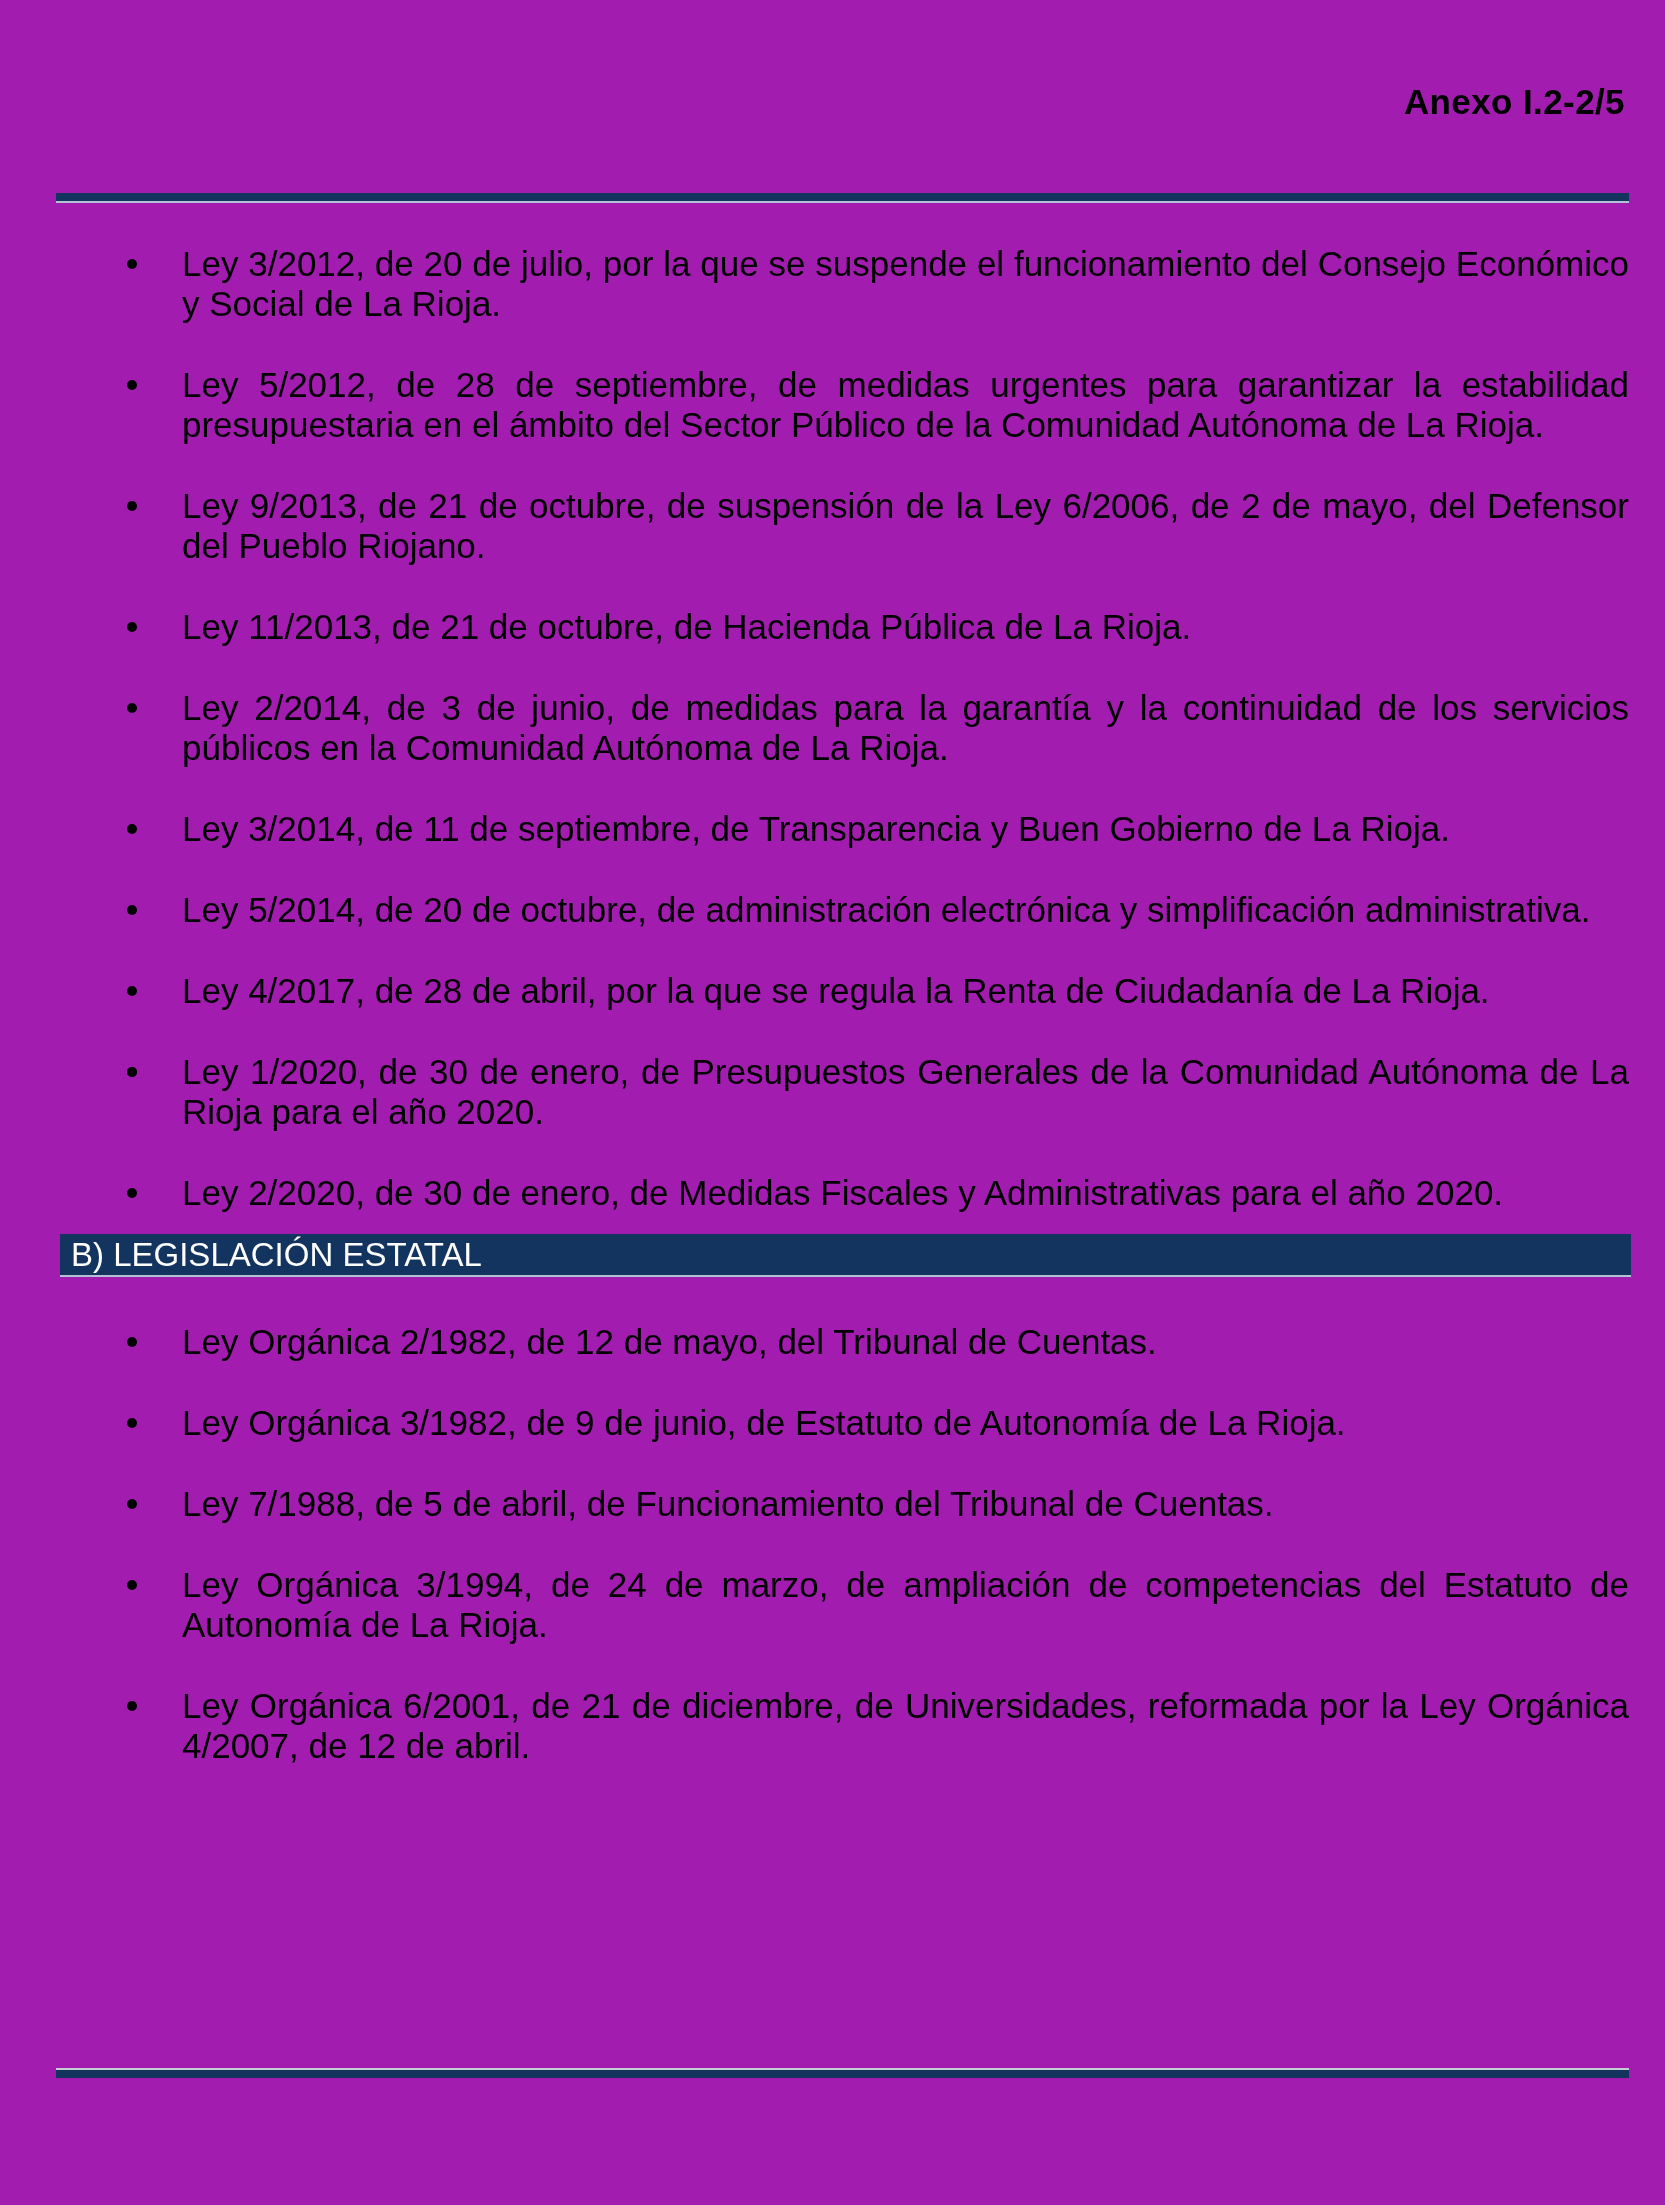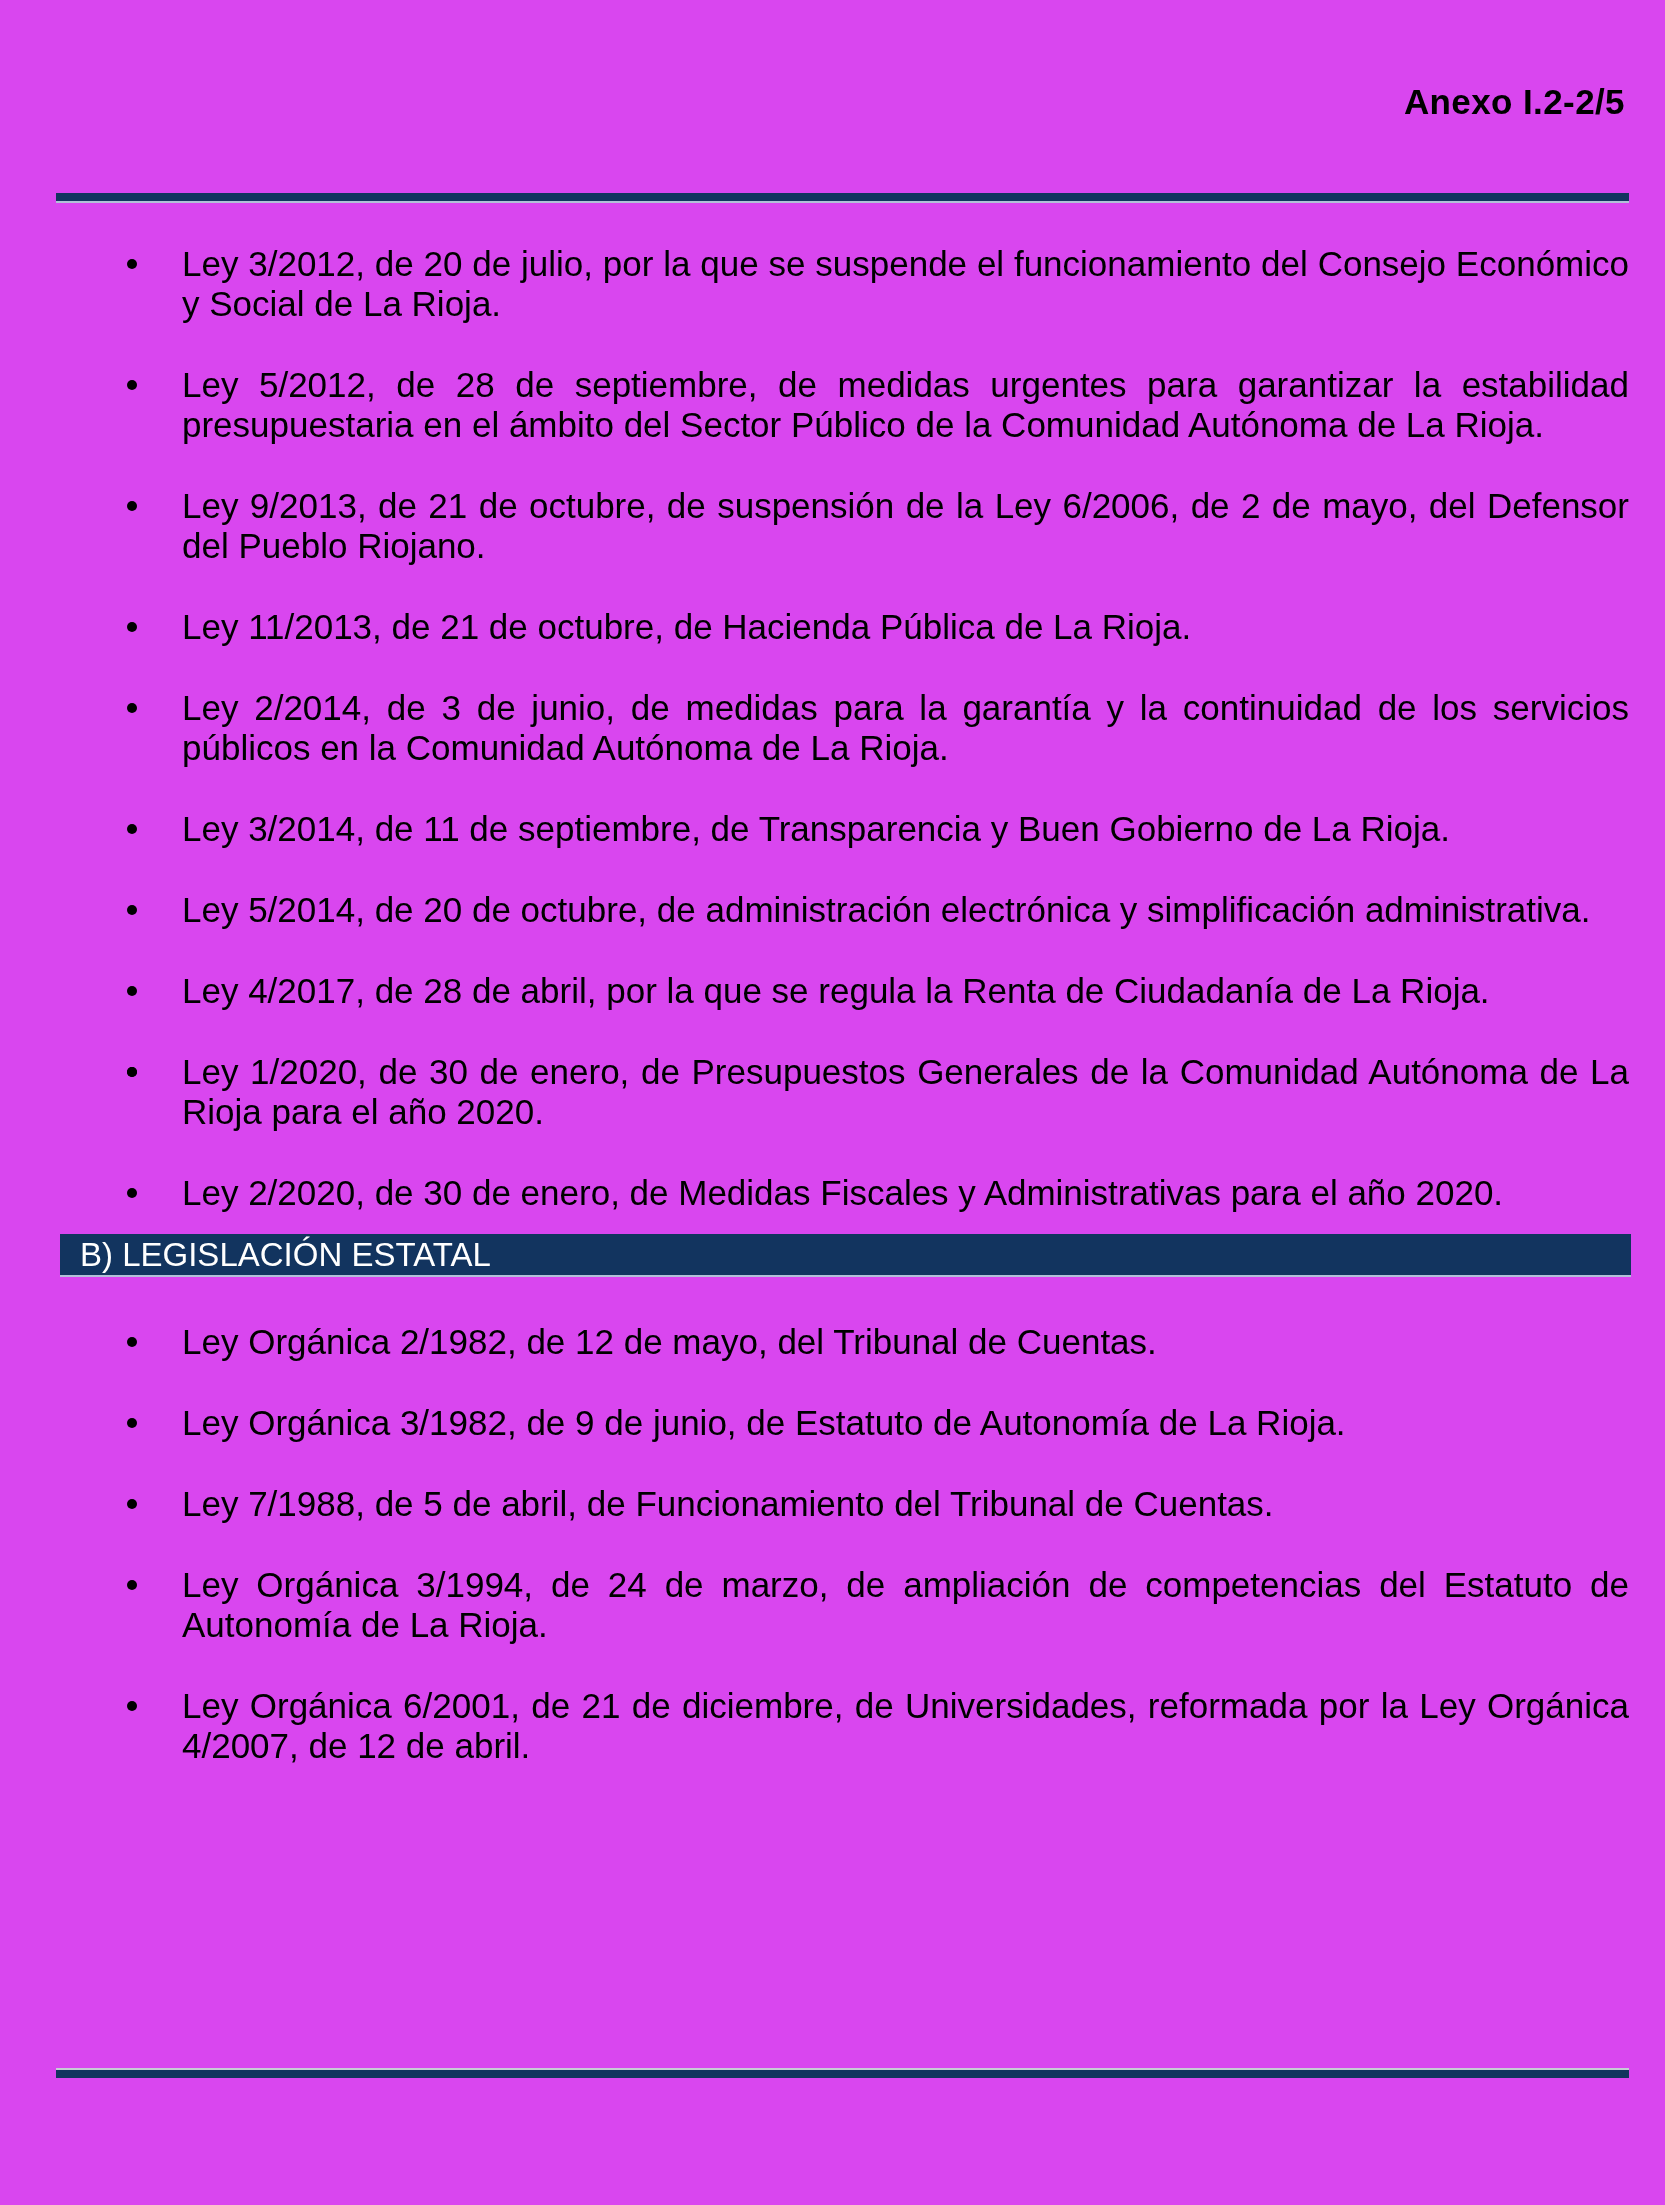--- a/index.html
+++ b/index.html
@@ -1,21 +1,21 @@
 <!DOCTYPE html>
 <html style="--navy: #12345f; --rule-accent-light: #b2c0d8; --rule-accent-gray: #c7ccd5; --bar-text: #ffffff;font-size:12.7px"><head>
 <meta charset="utf-8">
 <style>
   html, body { margin: 0; padding: 0; background: #e8e8e8; }
   .page {
     position: relative;
     width: 1666px;
     height: 2205px;
     margin: 0 auto;
-    background: #d946ef;
+    background: #a21caf;
     font-family: "Liberation Sans", "DejaVu Sans", sans-serif;
     color: #000000;
     overflow: hidden;
   }
   .annex-label {
     margin: 0;
     padding: 82px 41px 0 0;
     text-align: right;
     font-size: 35px;
     font-weight: bold;
@@ -51,21 +51,21 @@
     background: #000000;
   }
   .section-bar {
     margin: -20px 35px 0 60px;
     height: 41px;
     background: var(--navy, #12345f);
     border-bottom: 2.4px solid var(--rule-accent-light, #b2c0d8);
     color: var(--bar-text, #ffffff);
     font-size: 33px;
     line-height: 41px;
-    padding-left: 20px;
+    padding-left: 11px;
     white-space: nowrap;
     overflow: hidden;
   }
   ul.law-list.second { margin-top: 45px; }
   .bottom-rule {
     position: absolute;
     top: 2068px;
     left: 56px;
     width: 1573px;
     height: 8px;

